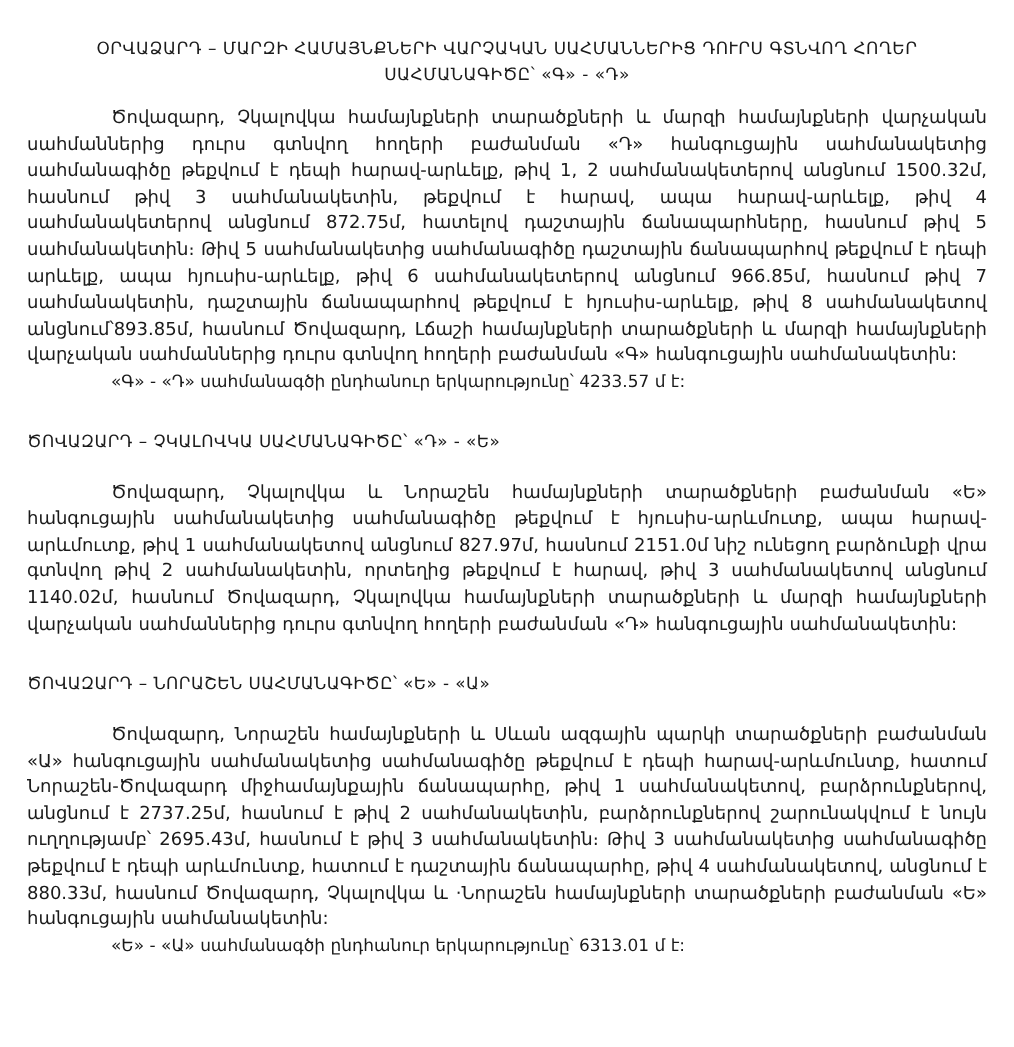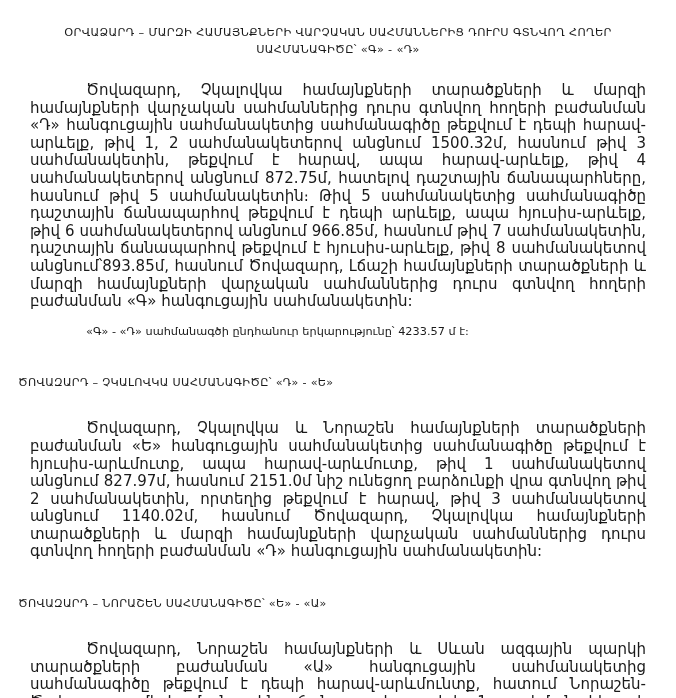--- a/index.html
+++ b/index.html
@@ -33,31 +33,31 @@
   .section-heading {
     font-size: 11.2px;
     letter-spacing: 0.3px;
     line-height: 16px;
     margin: 0;
     font-weight: 400;
   }
   p.body-par {
     text-align: justify;
     text-justify: inter-word;
-    font-size: 15px;
+    font-size: 12px;
     line-height: 17.6px;
-    margin: 12px;
+    margin: 0;
     text-indent: 56px;
     word-spacing: 0.2px;
   }
   p.result-par {
     text-align: left;
     font-size: 11.3px;
     line-height: 17.6px;
-    margin: 12px;
+    margin: 0;
     text-indent: 56px;
   }
   .gap-md { height: 17px; }
   .gap-lg { height: 23px; }
   .spacer-title { height: 12px; }
 </style>
 </head>
 <body>
 
 <div class="page">

